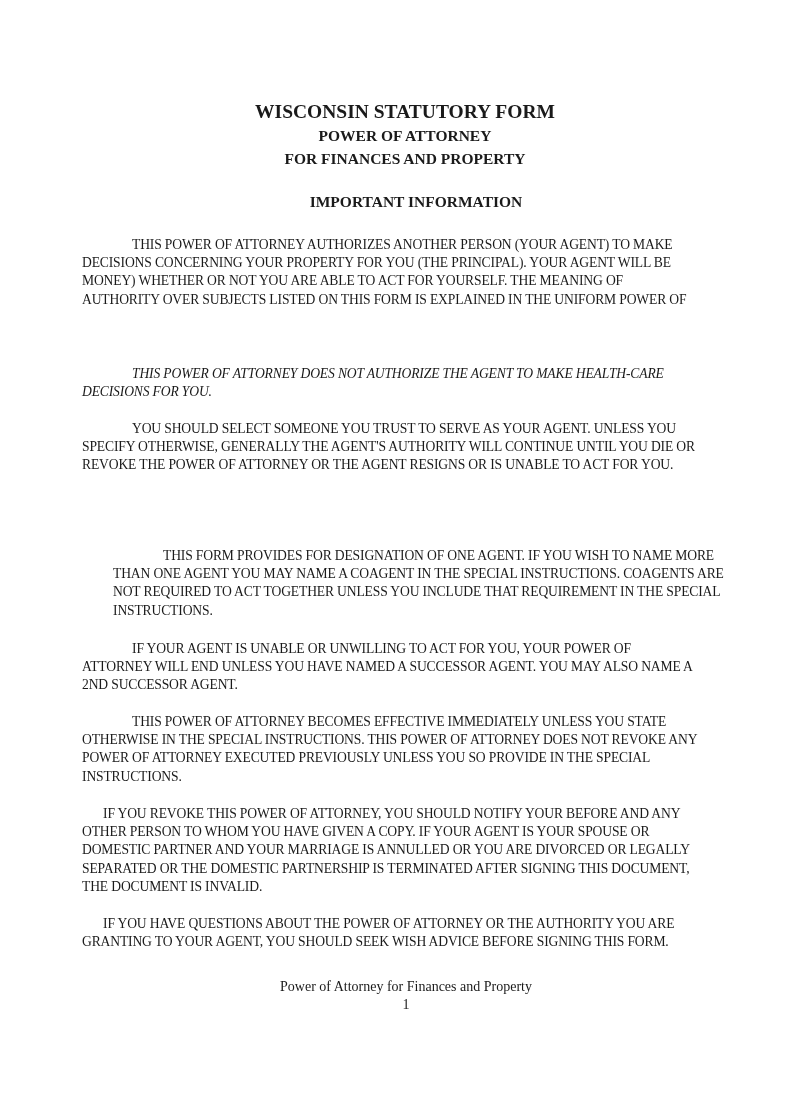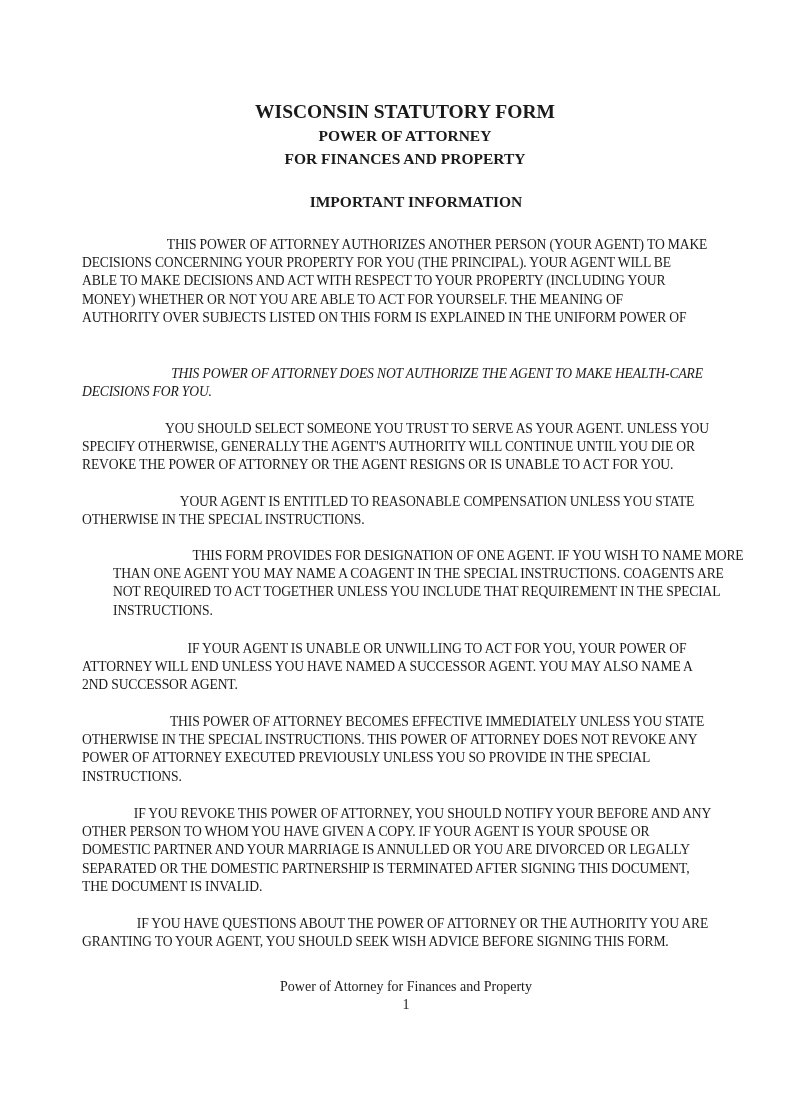--- a/index.html
+++ b/index.html
@@ -7,21 +7,21 @@
          font-family: "Liberation Serif", "DejaVu Serif", serif; color: #1a1a1a; }
   .page { position: absolute; left: 0; top: 0; width: 800px; height: 1100px; }
   .title { position: absolute; left: 0; width: 810px; text-align: center; font-weight: bold; }
   #t1 { top: 101px; font-size: 19.5px; }
   #t2 { top: 127px; font-size: 15.5px; }
   #t3 { top: 150px; font-size: 15.5px; }
   #t4 { top: 193px; font-size: 15.5px; left: 0; width: 832px; }
   .para { position: absolute; left: 82px; width: 660px; font-size: 13.6px; line-height: 18.2px;
           letter-spacing: -0.15px; white-space: nowrap; }
   .para .ln { display: block; }
-  .para .ln.first { padding-left: 50px; text-align: center; }
+  .para .ln.first { padding-left: 50px; }
   .para.small-indent .ln.first { padding-left: 21px; }
   #p1 { top: 236px; }
   #p2 { top: 365px; font-style: italic; }
   #p3 { top: 420px; }
   #p4 { top: 493px; }
   #p5 { top: 547px; margin-left: 31px; }
   #p6 { top: 640px; }
   #p7 { top: 713px; }
   #p8 { top: 805px; }
   #p9 { top: 915px; }
@@ -34,40 +34,35 @@
 
 <div class="page">
   <div id="t1" class="title">WISCONSIN STATUTORY FORM</div>
   <div id="t2" class="title">POWER OF ATTORNEY</div>
   <div id="t3" class="title">FOR FINANCES AND PROPERTY</div>
   <div id="t4" class="title">IMPORTANT INFORMATION</div>
 
   <div id="p1" class="para">
     <span class="ln first">THIS POWER OF ATTORNEY AUTHORIZES ANOTHER PERSON (YOUR AGENT) TO MAKE</span>
     <span class="ln">DECISIONS CONCERNING YOUR PROPERTY FOR YOU (THE PRINCIPAL). YOUR AGENT WILL BE</span>
-    <span class="ln">ABLE TO MAKE DECISIONS AND ACT WITH RESPECT TO YOUR PROPERTY (INCLUDING YOUR</span>
     <span class="ln">MONEY) WHETHER OR NOT YOU ARE ABLE TO ACT FOR YOURSELF. THE MEANING OF</span>
     <span class="ln">AUTHORITY OVER SUBJECTS LISTED ON THIS FORM IS EXPLAINED IN THE UNIFORM POWER OF</span>
   </div>
 
   <div id="p2" class="para">
     <span class="ln first">THIS POWER OF ATTORNEY DOES NOT AUTHORIZE THE AGENT TO MAKE HEALTH-CARE</span>
     <span class="ln">DECISIONS FOR YOU.</span>
   </div>
 
   <div id="p3" class="para">
     <span class="ln first">YOU SHOULD SELECT SOMEONE YOU TRUST TO SERVE AS YOUR AGENT. UNLESS YOU</span>
     <span class="ln">SPECIFY OTHERWISE, GENERALLY THE AGENT'S AUTHORITY WILL CONTINUE UNTIL YOU DIE OR</span>
     <span class="ln">REVOKE THE POWER OF ATTORNEY OR THE AGENT RESIGNS OR IS UNABLE TO ACT FOR YOU.</span>
   </div>
 
-  <div id="p4" class="para">
-    <span class="ln first">YOUR AGENT IS ENTITLED TO REASONABLE COMPENSATION UNLESS YOU STATE</span>
-    <span class="ln">OTHERWISE IN THE SPECIAL INSTRUCTIONS.</span>
-  </div>
 
   <div id="p5" class="para">
     <span class="ln first">THIS FORM PROVIDES FOR DESIGNATION OF ONE AGENT. IF YOU WISH TO NAME MORE</span>
     <span class="ln">THAN ONE AGENT YOU MAY NAME A COAGENT IN THE SPECIAL INSTRUCTIONS. COAGENTS ARE</span>
     <span class="ln">NOT REQUIRED TO ACT TOGETHER UNLESS YOU INCLUDE THAT REQUIREMENT IN THE SPECIAL</span>
     <span class="ln">INSTRUCTIONS.</span>
   </div>
 
   <div id="p6" class="para">
     <span class="ln first">IF YOUR AGENT IS UNABLE OR UNWILLING TO ACT FOR YOU, YOUR POWER OF</span>

